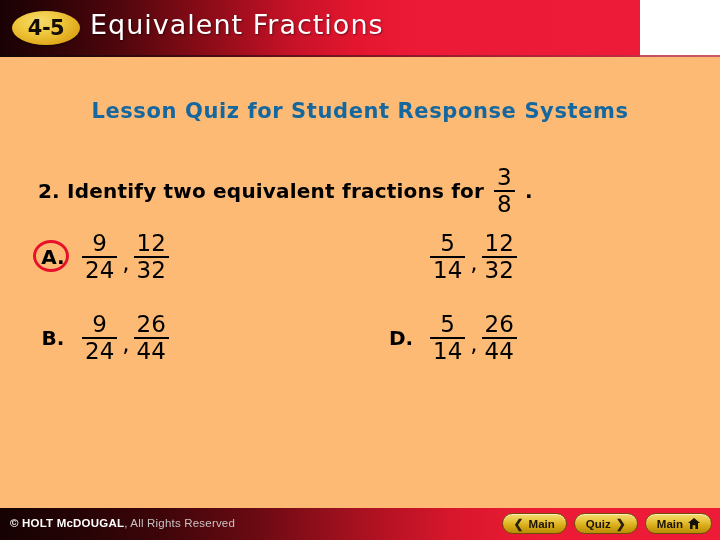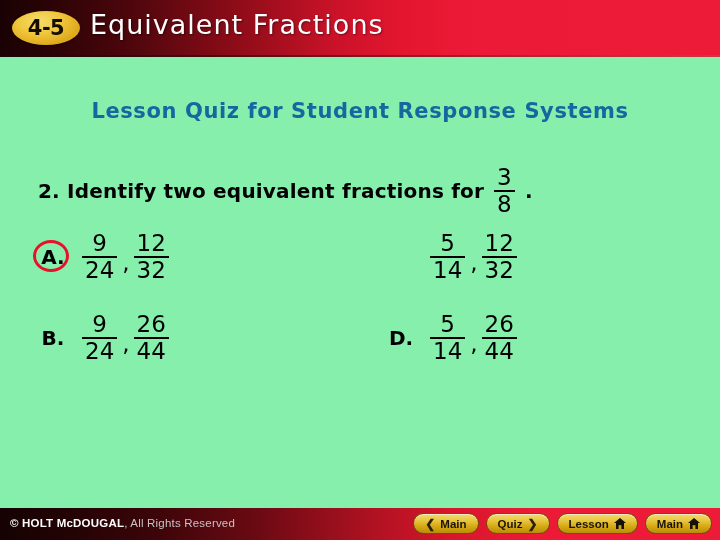--- a/index.html
+++ b/index.html
@@ -12,21 +12,21 @@
     background: #ffffff;
     font-family: "Liberation Sans", sans-serif;
     overflow: hidden;
     position: relative;
   }
 
   
   .header {
     position: absolute;
     left: 0; top: 0;
-    width: 720px;
+    width: 640px;
     height: 57px;
     background: linear-gradient(90deg,
         #1a0204 0%,
         #2b0306 7%,
         #4d060c 18%,
         #8e0c18 33%,
         #c81228 46%,
         #e4162f 56%,
         #ed1a37 66%,
         #ee1b38 100%);
@@ -70,21 +70,21 @@
     text-shadow: 1px 1px 2px rgba(0,0,0,.45);
     white-space: nowrap;
   }
 
   
   .slide-body {
     position: absolute;
     left: 0; top: 57px;
     width: 720px;
     height: 451px;
-    background: #86efac;
+    background: #fdba74;
   }
 
   .subtitle {
     position: absolute;
     left: 0; top: 42px;
     width: 720px;
     text-align: center;
     color: #15679f;
     font-size: 21px;
     font-weight: bold;
@@ -366,28 +366,20 @@
     <div class="nav-btn">
       <span class="chev">❮</span>
       <span>Main</span>
     </div>
 
     <div class="nav-btn">
       <span>Quiz</span>
       <span class="chev">❯</span>
     </div>
 
-    <div class="nav-btn">
-      <span>Lesson</span>
-      <span class="home-icon">
-        <svg width="12" height="11" viewBox="0 0 12 11" xmlns="http://www.w3.org/2000/svg">
-          <path d="M6 0 L12 5 L10 5 L10 11 L7.4 11 L7.4 7.2 L4.6 7.2 L4.6 11 L2 11 L2 5 L0 5 Z" fill="#14100a"></path>
-        </svg>
-      </span>
-    </div>
 
     <div class="nav-btn">
       <span>Main</span>
       <span class="home-icon">
         <svg width="12" height="11" viewBox="0 0 12 11" xmlns="http://www.w3.org/2000/svg">
           <path d="M6 0 L12 5 L10 5 L10 11 L7.4 11 L7.4 7.2 L4.6 7.2 L4.6 11 L2 11 L2 5 L0 5 Z" fill="#14100a"></path>
         </svg>
       </span>
     </div>
 

